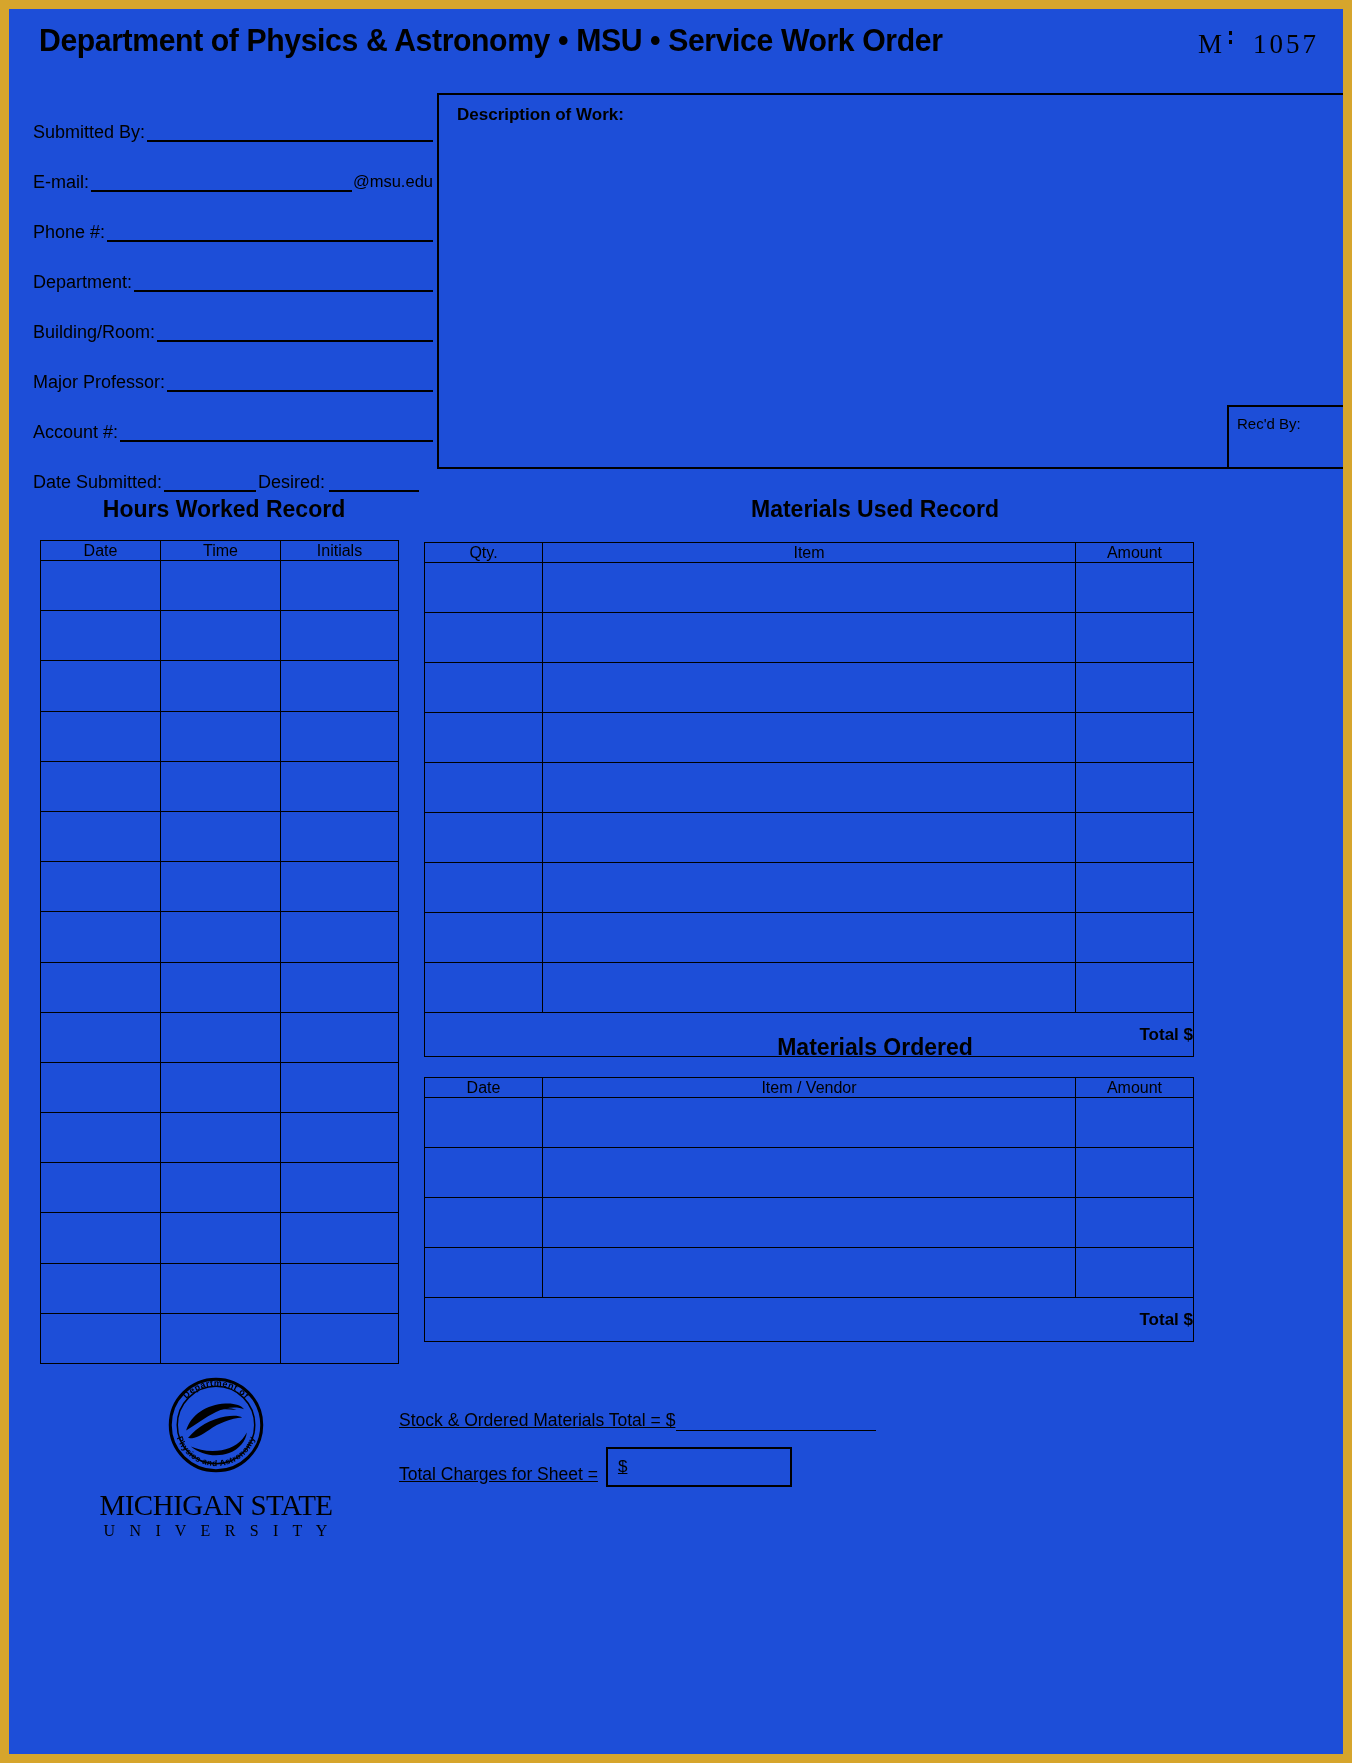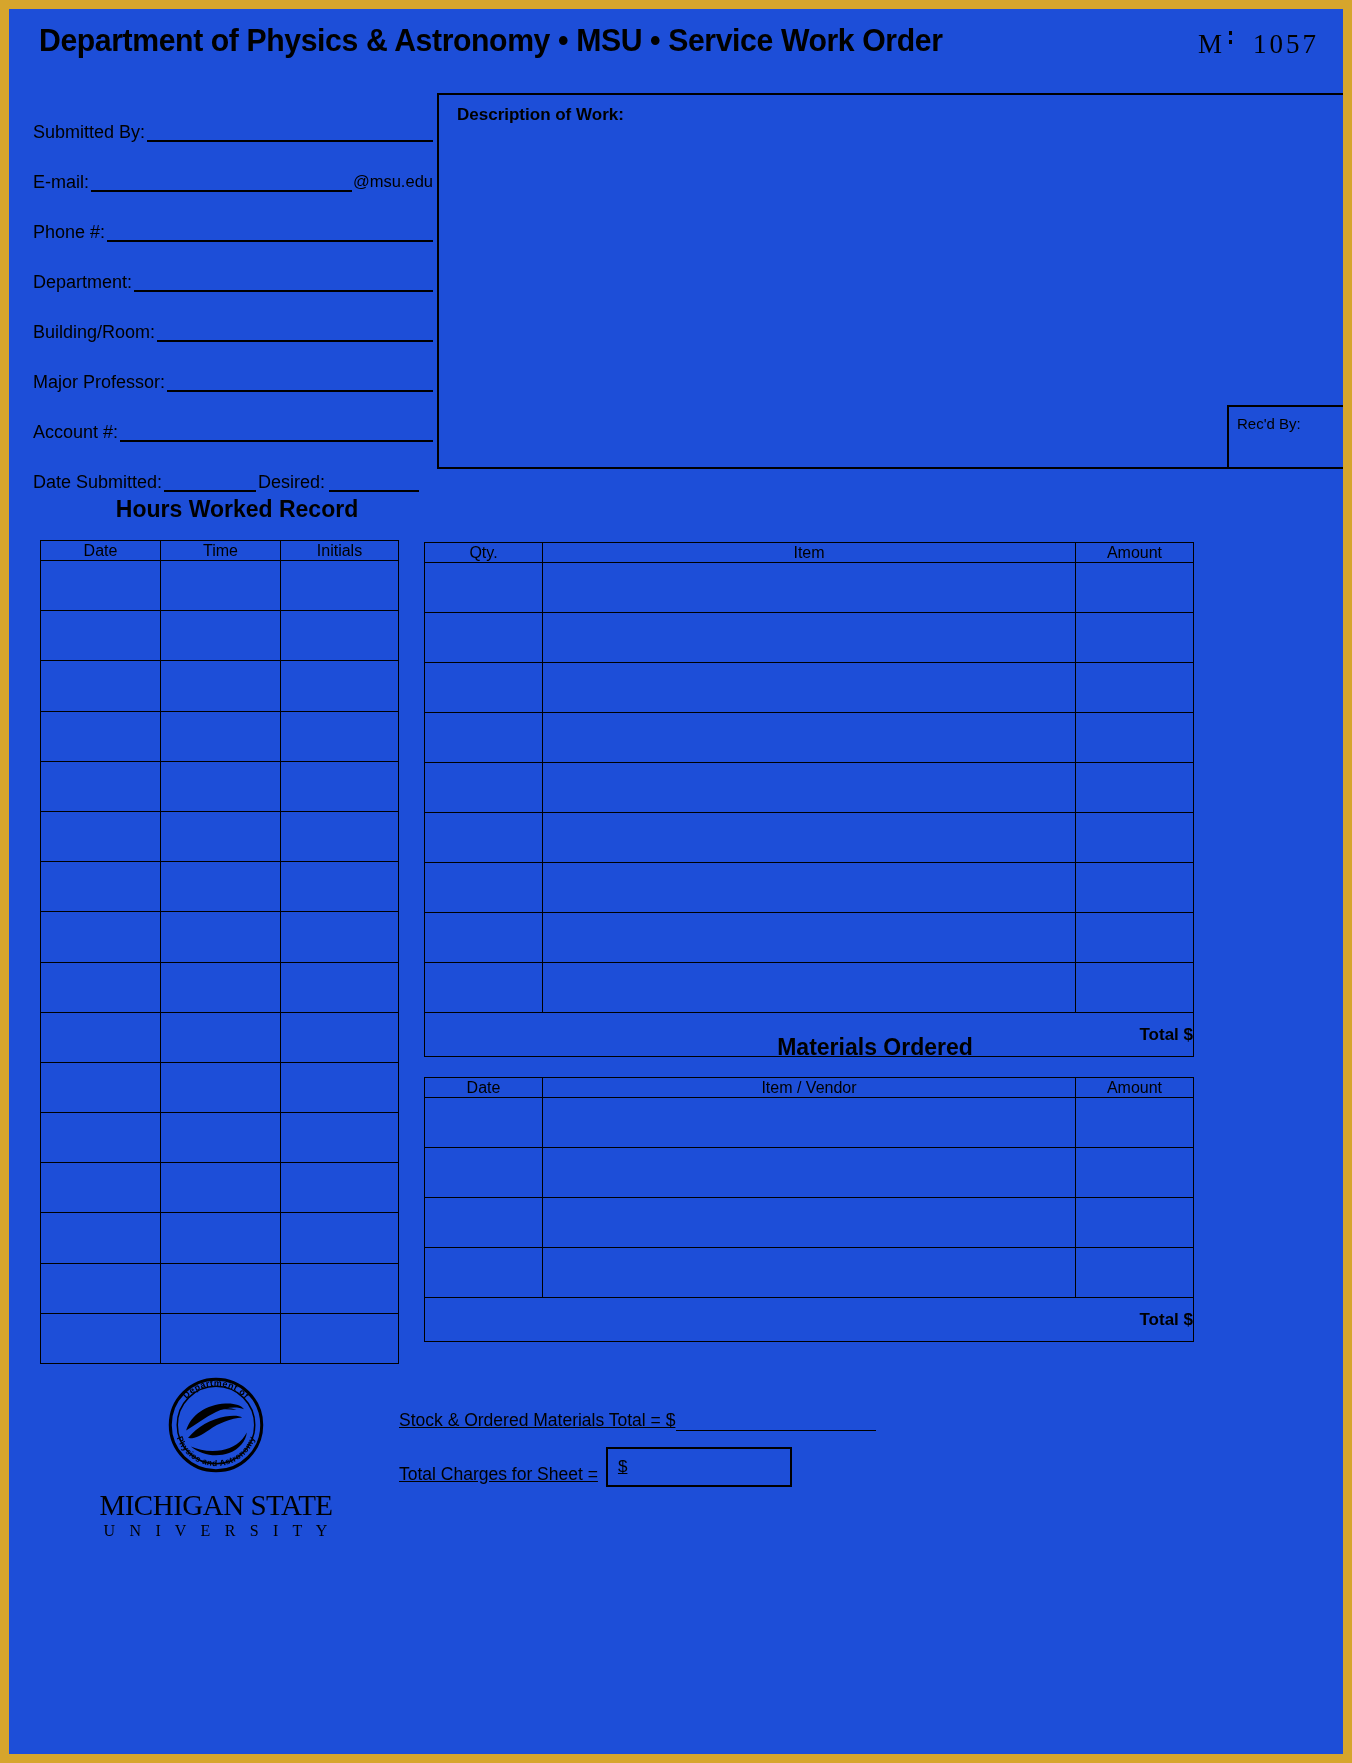--- a/index.html
+++ b/index.html
@@ -138,21 +138,21 @@
     font-size: 15px;
   }
 
   
   .section-title {
     position: absolute;
     font-size: 23px;
     font-weight: bold;
     text-align: center;
   }
-  #hours-title { left: 33px; top: 487px; width: 390px; }
+  #hours-title { left: 20px; top: 487px; width: 390px; }
   #materials-title { left: 418px; top: 487px; width: 896px; }
   #ordered-title { left: 418px; top: 1025px; width: 896px; }
 
   
   table.grid {
     position: absolute;
     border-collapse: collapse;
     table-layout: fixed;
   }
   table.grid th, table.grid td {
@@ -426,20 +426,21 @@
             <td></td>
           </tr>
           <tr>
             <td></td>
             <td></td>
             <td></td>
           </tr>
         </tbody>
   </table>
 
+  <div class="section-title" id="materials-title">Materials Used Record</div>
   <table class="grid" id="materials-table">
     <thead>
       <tr>
         <th>Qty.</th>
         <th>Item</th>
         <th>Amount</th>
       </tr>
     </thead>
     <tbody id="materials-body">
           <tr>

